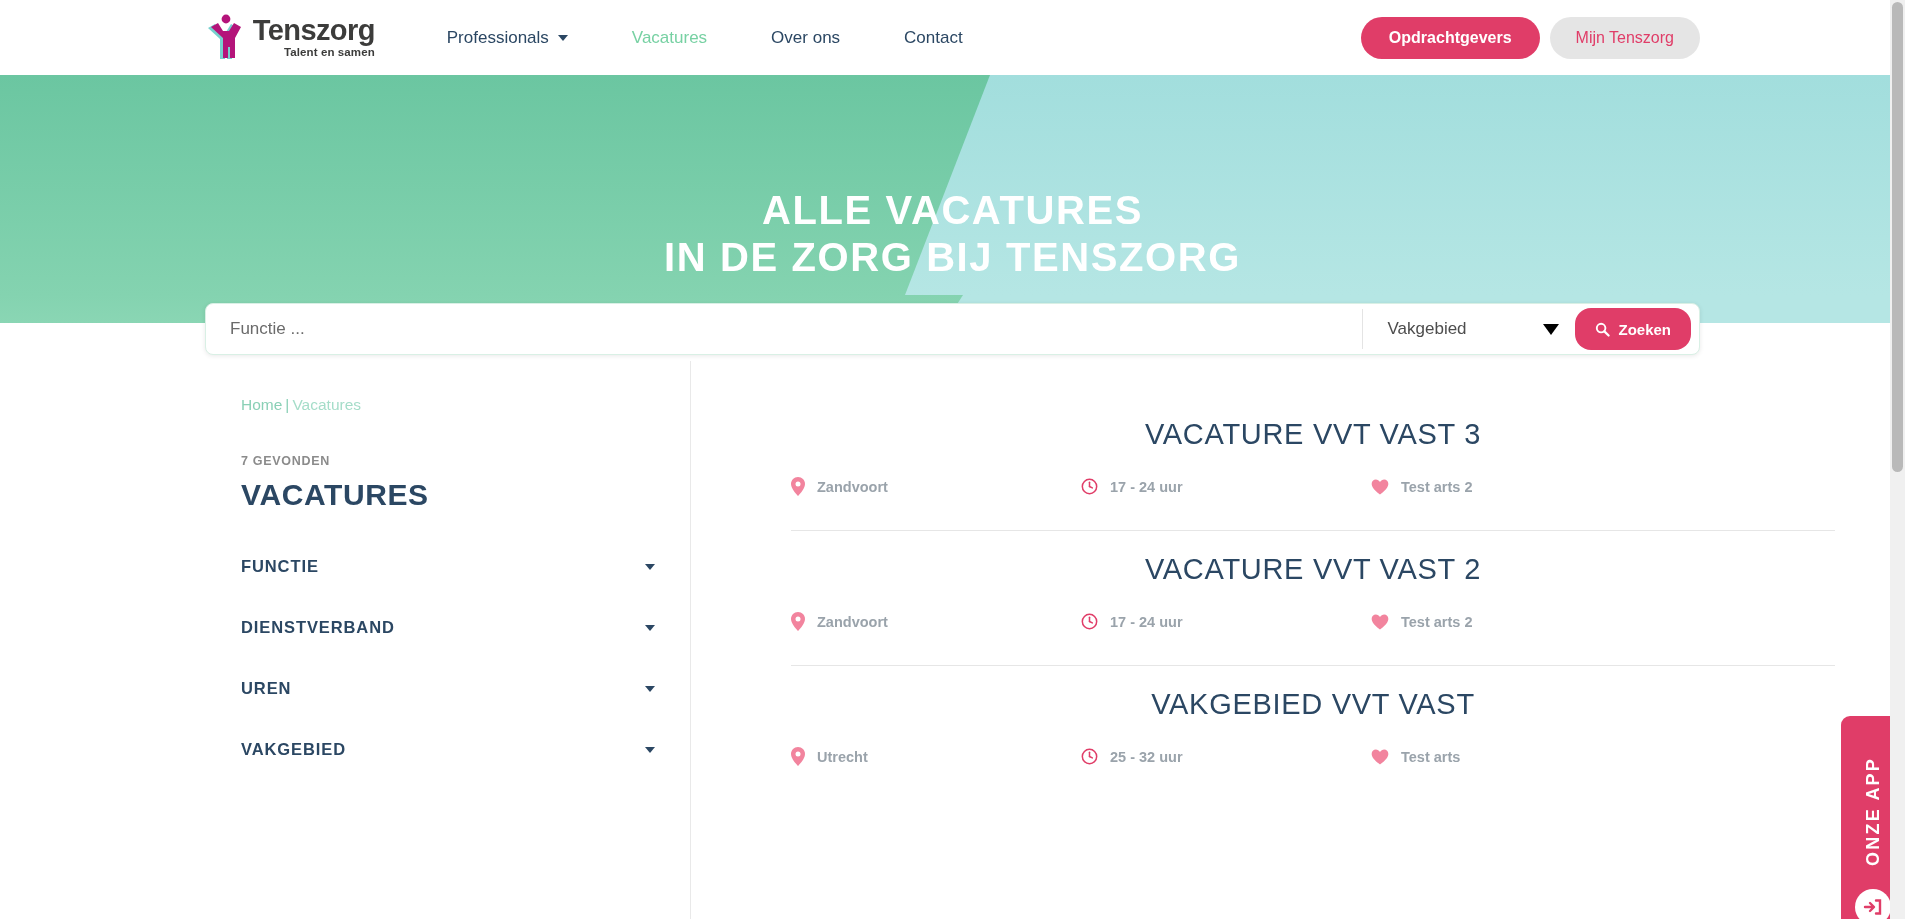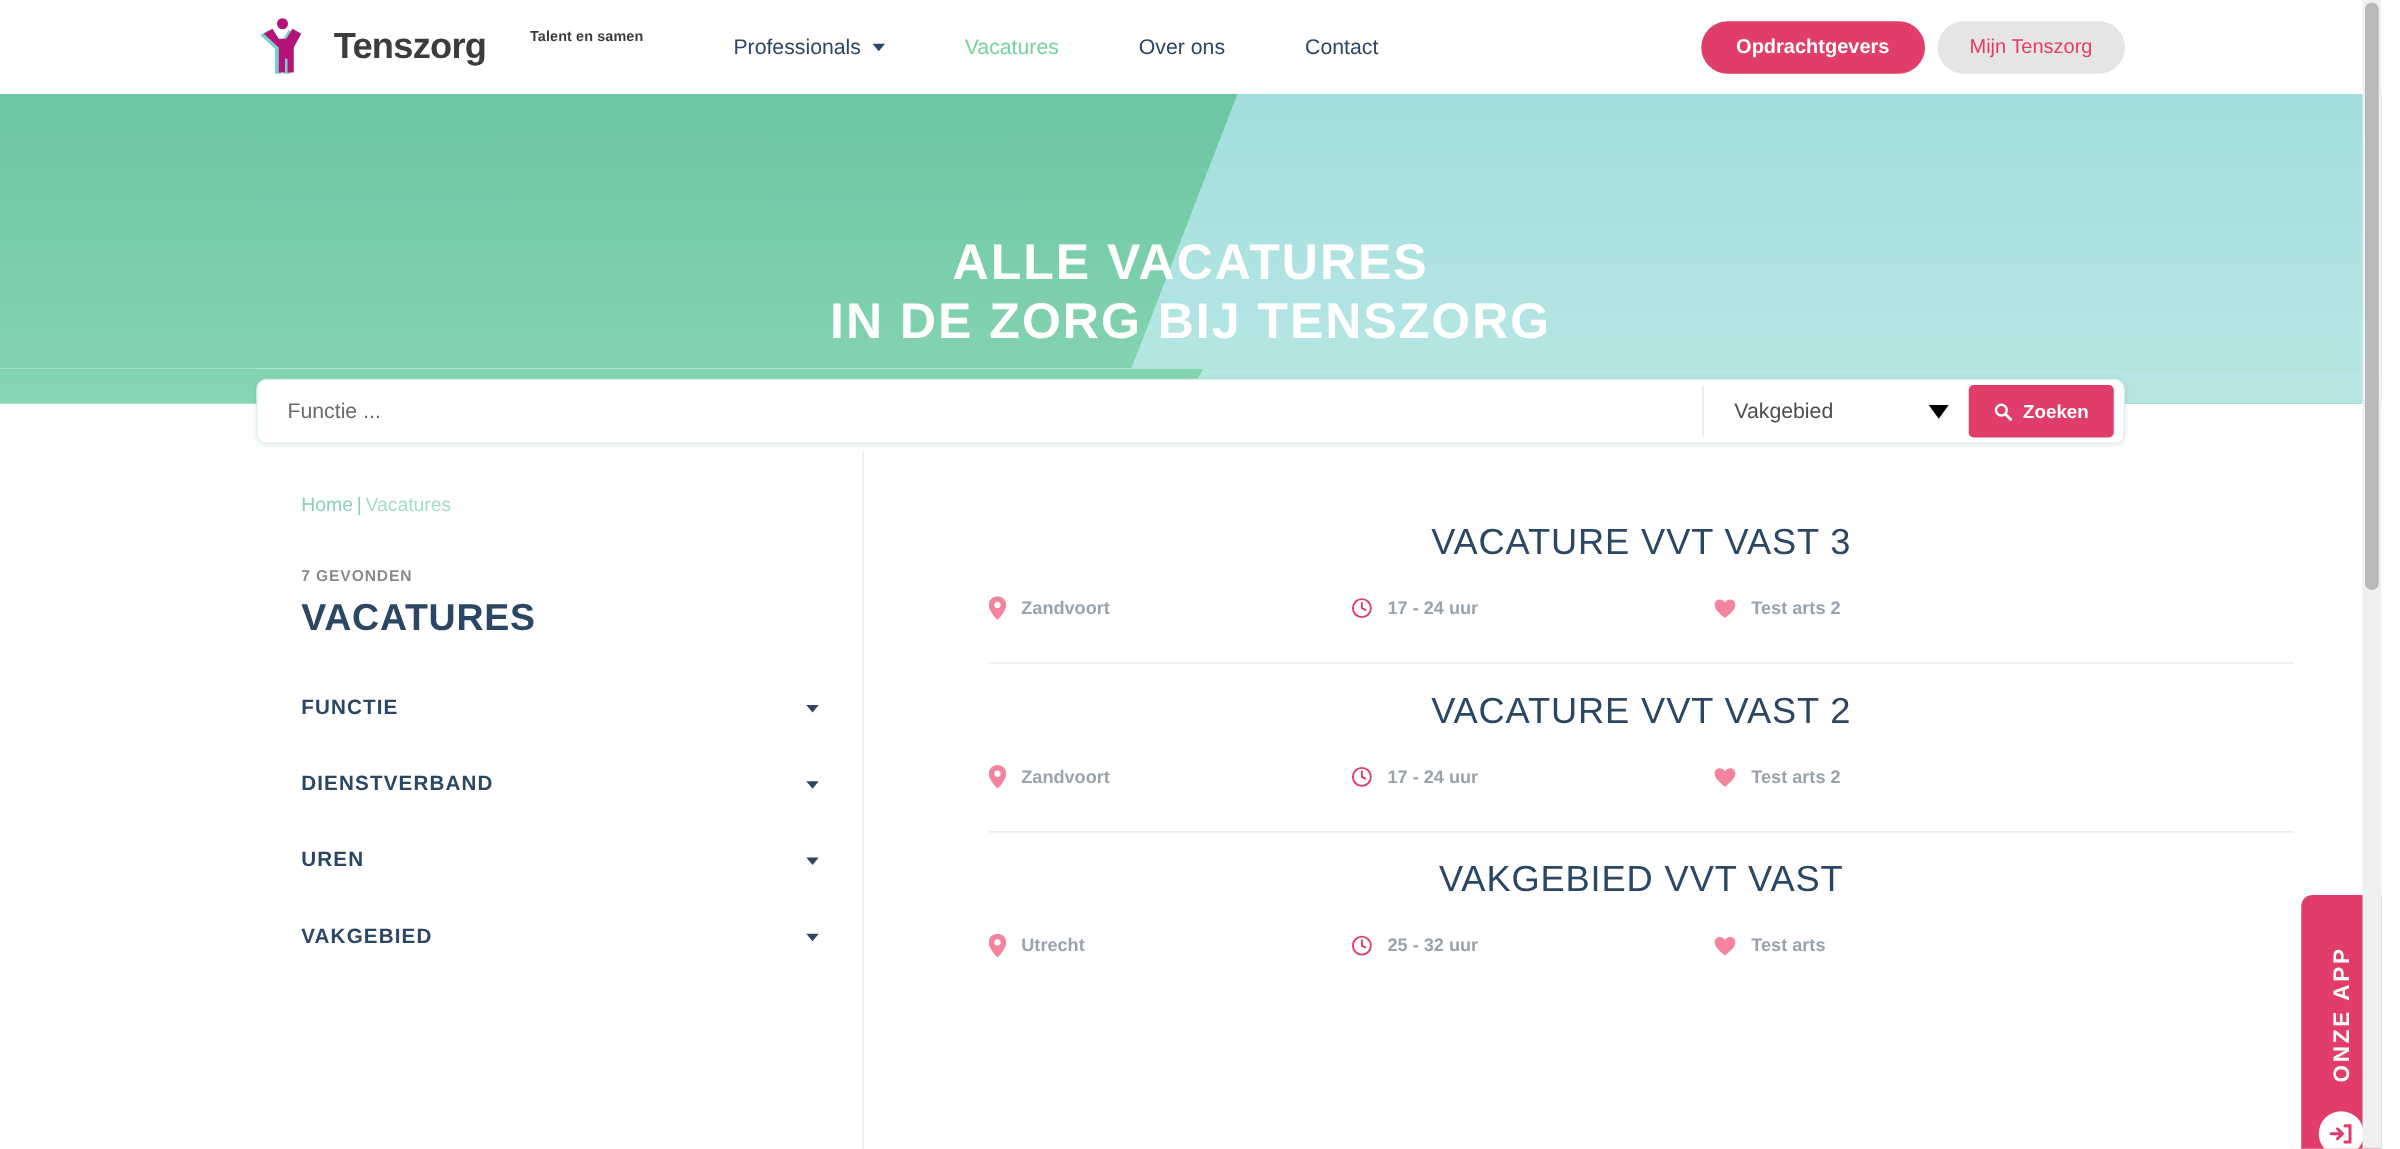--- a/index.html
+++ b/index.html
@@ -23,23 +23,24 @@
   }
   .logo-wrap {
     display: flex;
     align-items: center;
     margin-left: 205px;
     cursor: pointer;
   }
   .logo-mark { width: 42px; height: 48px; flex: 0 0 42px; }
   .logo-text-block {
     display: flex;
-    flex-direction: row;
-    margin-left: 20px;
+    flex-direction: column;
+    margin-left: 2px;
     line-height: 1;
+    align-items: flex-end;
   }
   .logo-word {
     font-size: 29px;
     font-weight: 700;
     color: #3c3c3b;
     letter-spacing: -0.6px;
   }
   .logo-tag {
     font-size: 11.5px;
     font-weight: 600;
@@ -198,21 +199,21 @@
   .search-select-label { font-size: 17px; color: #4d4d4d; }
   .select-caret {
     width: 0; height: 0;
     border-left: 8px solid transparent;
     border-right: 8px solid transparent;
     border-top: 11px solid #000000;
   }
   .btn-search {
     background: #e03d68;
     border: none;
-    border-radius: 4px;
+    border-radius: 16px;
     color: #ffffff;
     font-size: 15px;
     font-weight: 700;
     height: 42px;
     padding: 0 20px;
     margin-right: 8px;
     display: flex;
     align-items: center;
     gap: 8px;
     cursor: pointer;

